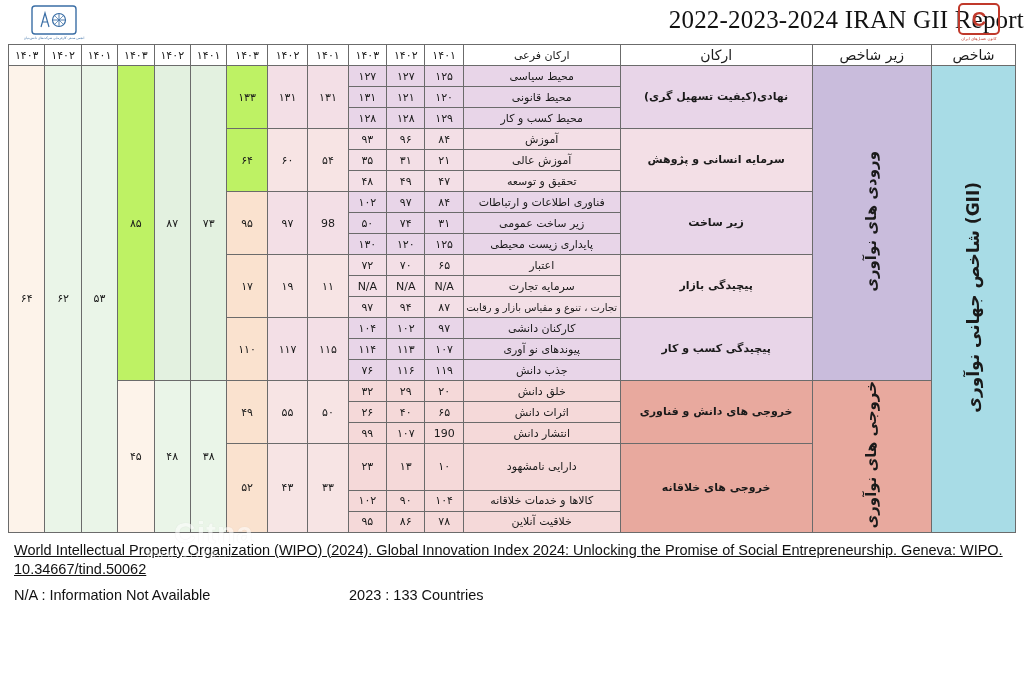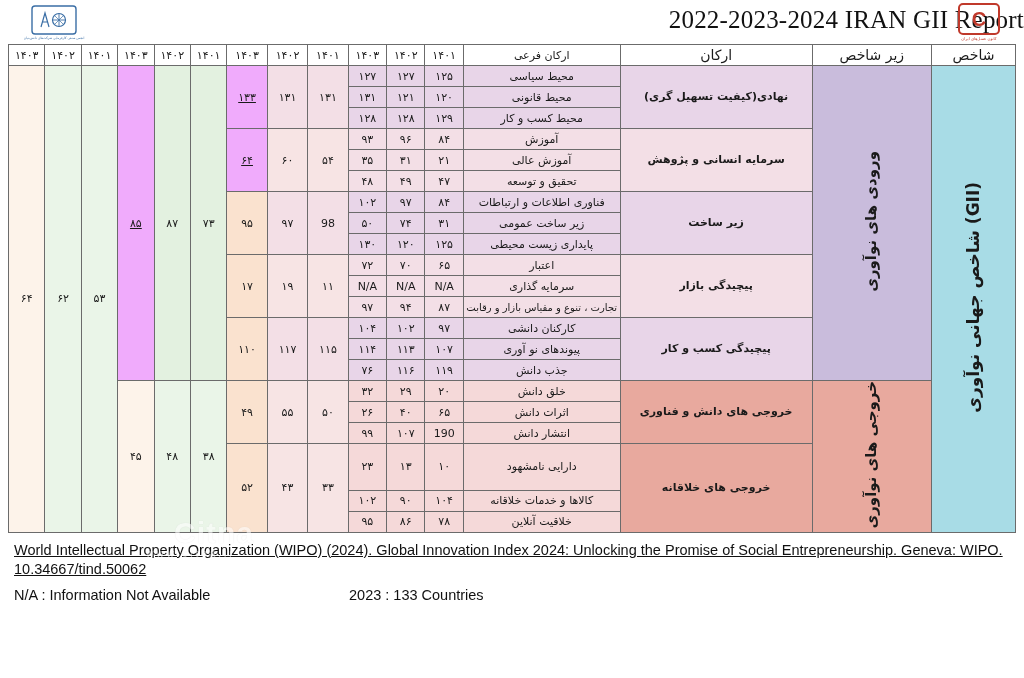--- a/index.html
+++ b/index.html
@@ -127,21 +127,21 @@
     line-height: 1.3;
   }
   .vert.big { font-size: 17px; }
   .c-pinkpur   { background:#e8d5e8; }
   .c-pink2     { background:#f3dfe6; }
   .c-green2    { background:#e3f1e0; }
   .c-purple    { background:#c9bcdc; }
   .c-salmon    { background:#e8a99e; }
   .c-cyan      { background:#a8dce6; }
   .c-peach     { background:#fae2cf; }
-  .c-peach2    { background:#f0abfc;text-decoration:underline; }
+  .c-peach2    { background:#bef264; }
   .c-peachl    { background:#fdf3ea; }
   .c-rose      { background:#f5d9d9; }
   .c-rose2     { background:#f7e4e4; }
   .c-white     { background:#ffffff; }
   .c-greenlt   { background:#eaf5e8; }
   
   .footer {
     margin: 8px 10px 0 14px;
     font-family: "Liberation Sans", sans-serif;
     font-size: 14.5px;
@@ -336,21 +336,21 @@
       <td class="c-pink2">۷۲</td>
       <td class="c-pink2">۷۰</td>
       <td class="c-pink2">۶۵</td>
       <td class="sub-pillar c-pink2">اعتبار</td>
       <td class="pillar-cell c-pink2" rowspan="3">پیچیدگی بازار</td>
     </tr>
     <tr>
       <td class="c-pink2">N/A</td>
       <td class="c-pink2">N/A</td>
       <td class="c-pink2">N/A</td>
-      <td class="sub-pillar c-pink2">سرمایه گذاری</td>
+      <td class="sub-pillar c-pink2">سرمایه تجارت</td>
     </tr>
     <tr>
       <td class="c-pink2">۹۷</td>
       <td class="c-pink2">۹۴</td>
       <td class="c-pink2">۸۷</td>
       <td class="sub-pillar c-pink2" style="font-size:10px">تجارت ، تنوع و مقیاس بازار و رقابت</td>
     </tr>
 
     <tr>
       <td class="c-peach" rowspan="3">۱۱۰</td>

